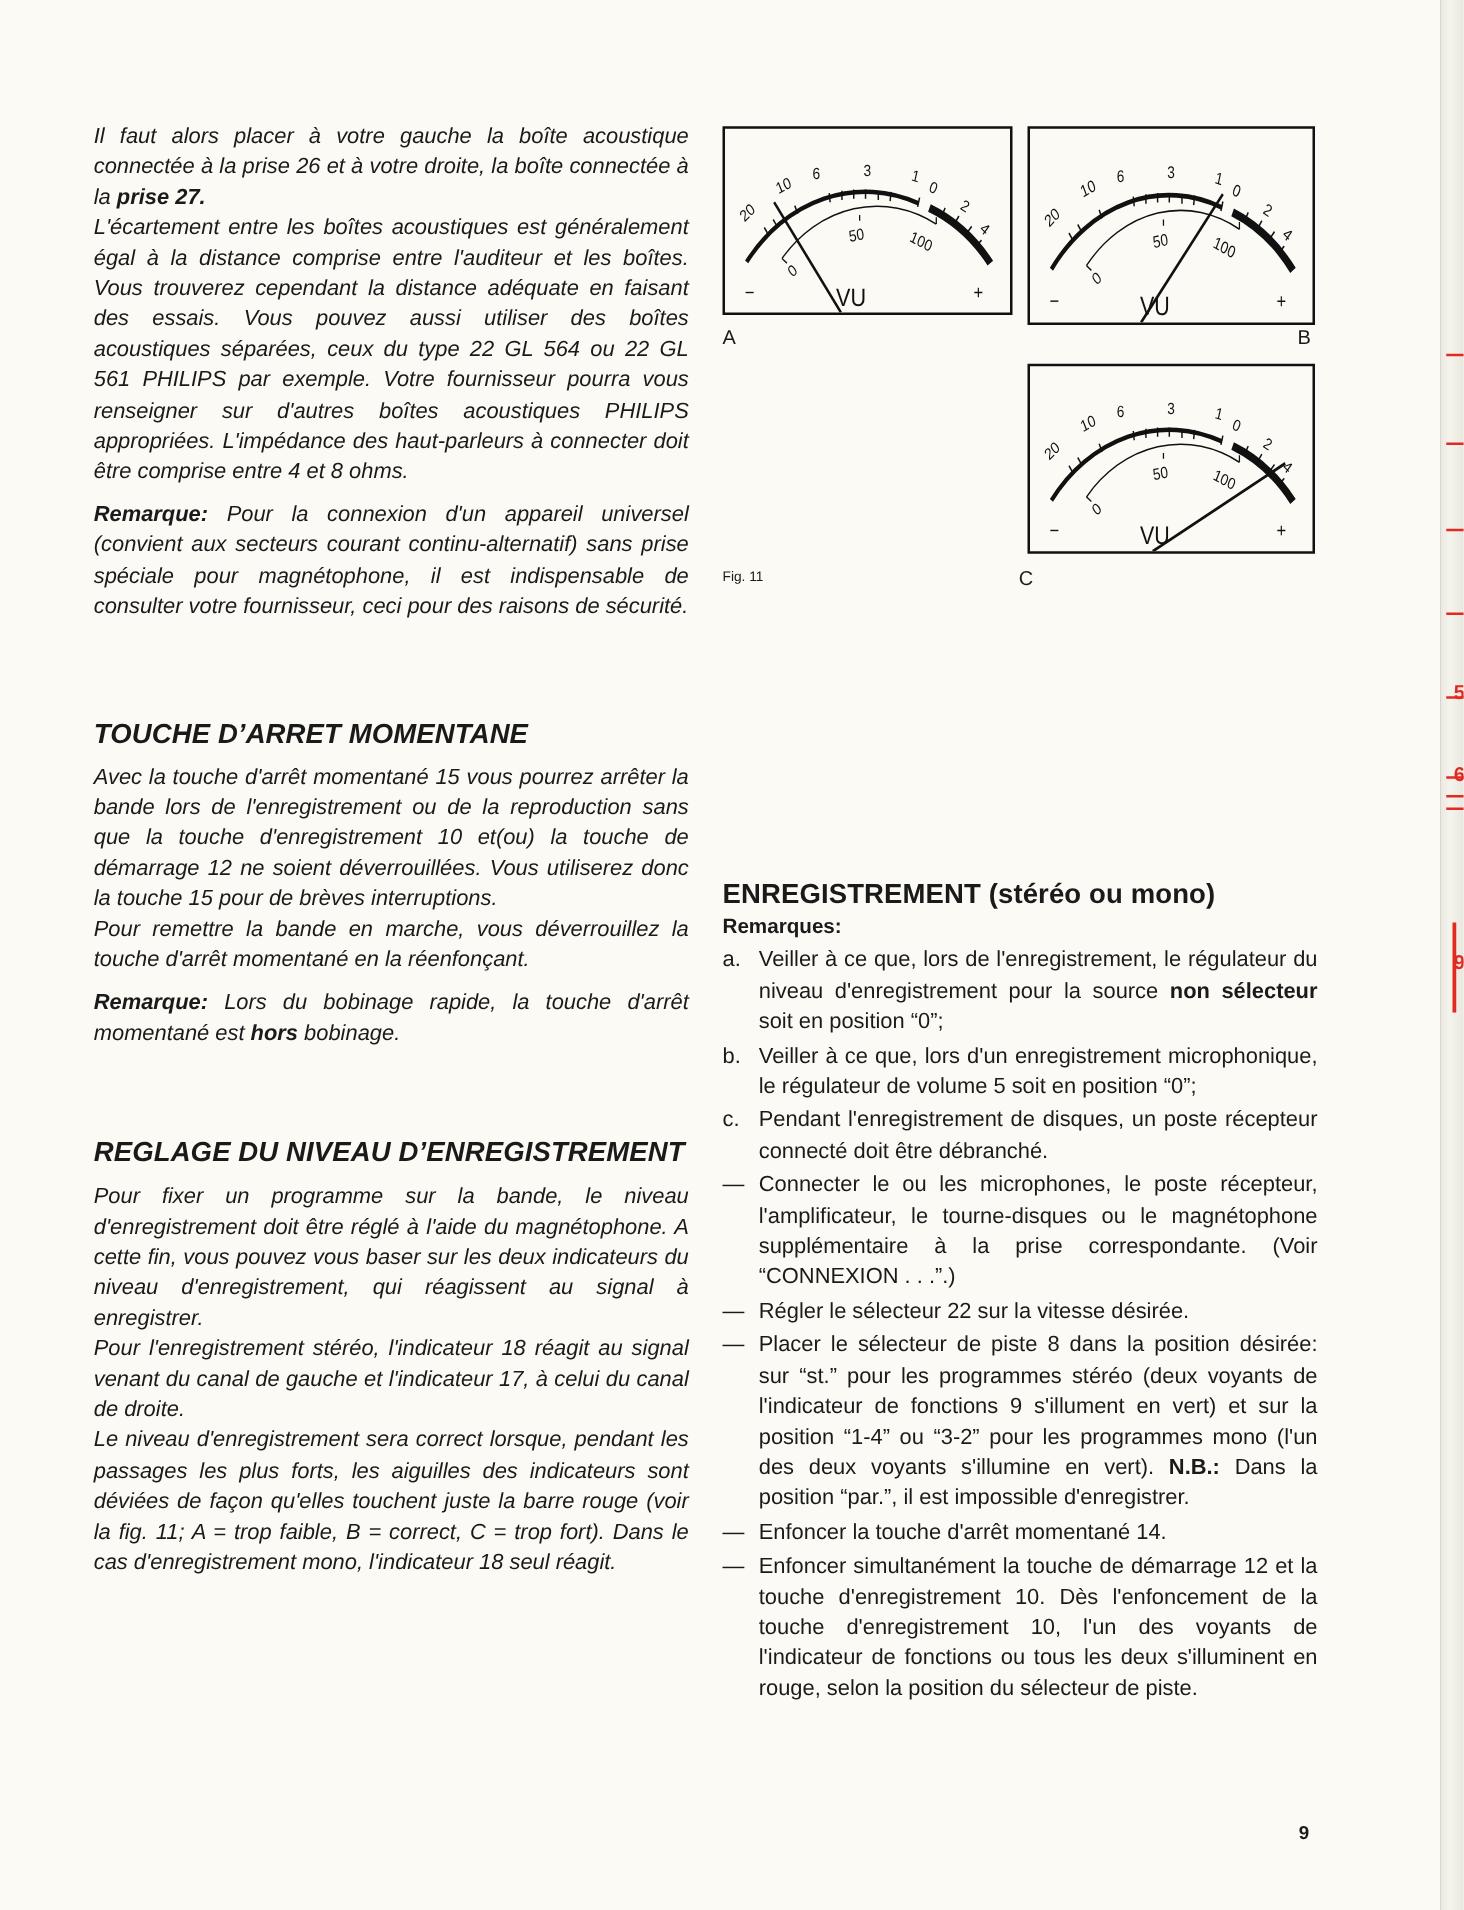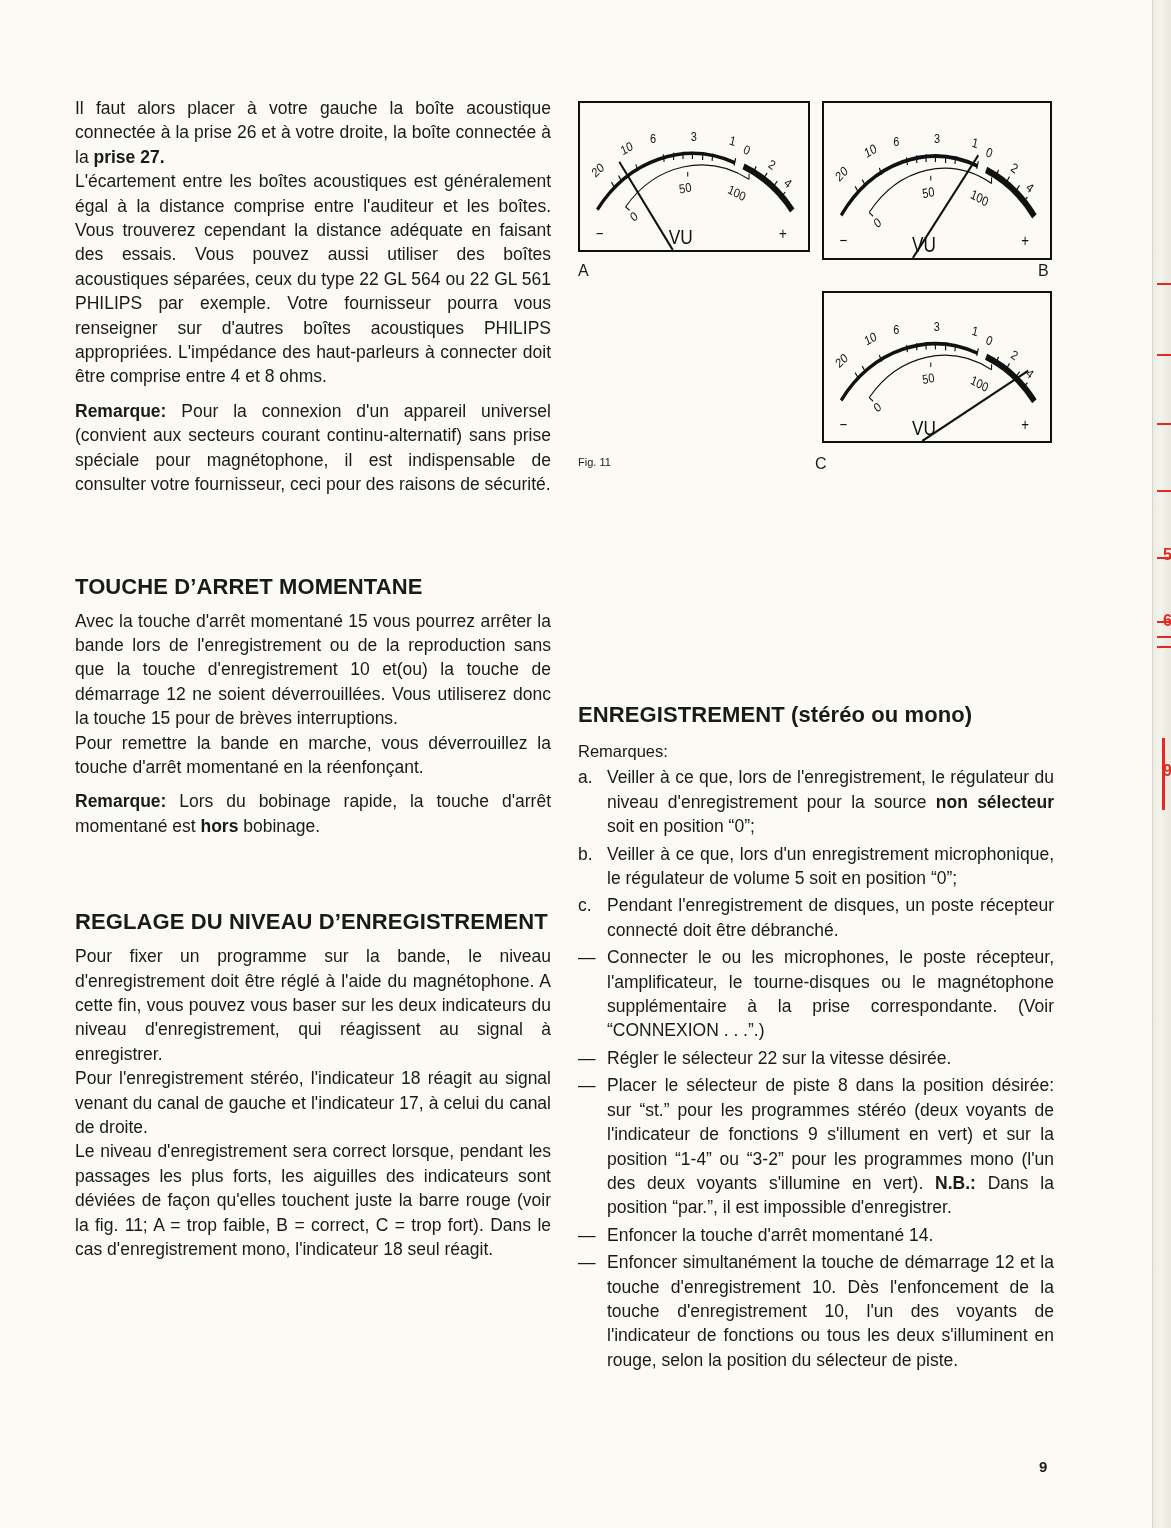--- a/index.html
+++ b/index.html
@@ -12,21 +12,21 @@
   .page-edge {
     position: absolute; top: 0; right: 0; width: 18px; height: 1528px;
     background: linear-gradient(to right, #ecebe3, #f4f3ec 40%, #e9e8df);
     border-left: 1px solid #d9d7cd;
   }
   .red-tab { position: absolute; right: 0; height: 2px; width: 14px; background: #e32a22; }
   .red-bracket { position: absolute; right: 6px; width: 3px; background: #e32a22; }
   .red-label { position: absolute; right: 0; color: #e32a22; font-size: 16px; font-weight: bold; width: 8px; overflow: hidden; }
 
   .col { position: absolute; width: 476px; font-size: 17.5px; line-height: 24.4px; }
-  .col-left { left: 75px; top: 96px; }
+  .col-left { left: 75px; top: 96px; font-style: italic; }
   .col-right { left: 578px; }
   p { margin: 0; text-align: justify; text-align-last: left; }
   .gap { height: 10px; }
   .section-gap { height: 62px; }
   h2 { margin: 0 0 10px 0; font-size: 22px; font-weight: bold; letter-spacing: 0.1px; line-height: 24px; }
   b { font-weight: bold; }
 
   .list-item { display: flex; margin: 0; }
   .list-marker { flex: 0 0 29px; }
   .list-text { flex: 1; text-align: justify; text-align-last: left; }
@@ -151,22 +151,22 @@
 <div class="meter" style="left:822px;top:291px;width:226px;height:148px">
   <svg width="226" height="148" viewBox="0 0 290 160" preserveAspectRatio="none">
     <use href="#vu-scale"></use>
     <line x1="262" y1="84" x2="126" y2="160" stroke="#111" stroke-width="2.5"></line>
   </svg>
 </div>
 <div class="fig-caption" style="left:578px;top:456px">Fig. 11</div>
 <div class="fig-letter" style="left:815px;top:455px">C</div>
 
 <div class="col col-right" style="top:703px">
-  <h2 style="margin-bottom:12px"><span>ENREGISTREMENT</span><span> (stéréo ou mono)</span></h2>
-  <p style="font-weight:normal;font-size:16.5px;margin-bottom:2px">Remarques:</p>
+  <h2 style="margin-bottom:2px"><span>ENREGISTREMENT</span><span> (stéréo ou mono)</span></h2>
+  <p style="font-weight:bold;font-size:16.5px;margin-bottom:2px">Remarques:</p>
 
   <div class="list-item">
     <span class="list-marker">a.</span>
     <span class="list-text"><span>Veiller à ce que, lors de l'enregistrement, le régulateur du niveau d'enregistrement pour la source </span><b>non sélecteur</b><span> soit en position “0”;</span></span>
   </div>
   <div class="list-item">
     <span class="list-marker">b.</span>
     <span class="list-text">Veiller à ce que, lors d'un enregistrement microphonique, le régulateur de volume 5 soit en position “0”;</span>
   </div>
   <div class="list-item">

